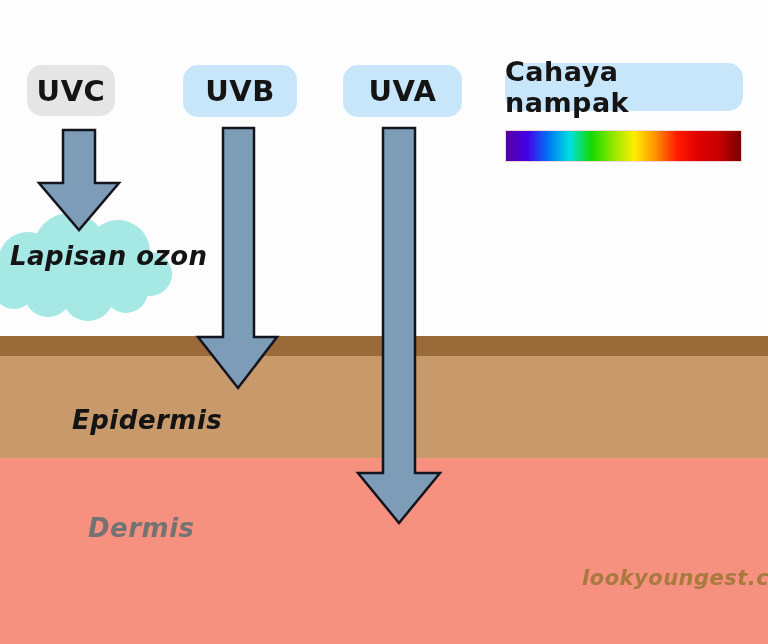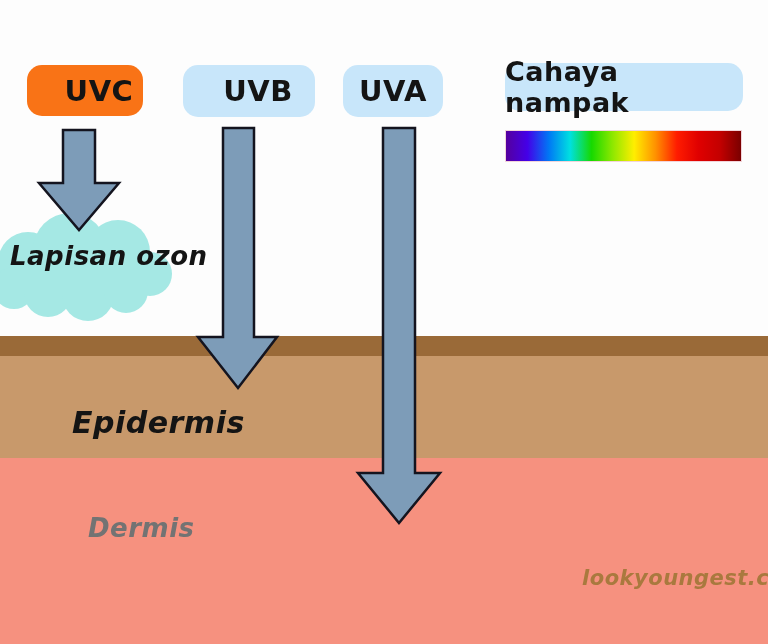--- a/index.html
+++ b/index.html
@@ -61,37 +61,37 @@
       <circle cx="126" cy="291" r="22"></circle>
       <rect x="10" y="252" width="130" height="42"></rect>
     </g>
     <g stroke-width="2.5" stroke-linejoin="miter" style="fill: rgb(125, 156, 184); stroke: rgb(20, 20, 31);">
       <polygon points="63,130 95,130 95,183 119,183 79,230 39,183 63,183"></polygon>
       <polygon points="223,128 254,128 254,337 277,337 238,388 198,337 223,337"></polygon>
       <polygon points="383,128 415,128 415,473 440,473 399,523 358,473 383,473"></polygon>
     </g>
   </svg>
 
-  <div class="label-box" style="left: 27px; top: 65px; width: 88px; height: 51px; background: #f97316; color: rgb(20, 20, 20); padding-left: 28px;">
+  <div class="label-box" style="left: 27px; top: 65px; width: 88px; height: 51px; background: #e5e5e5; color: rgb(20, 20, 20);">
     <span>UVC</span>
   </div>
-  <div class="label-box" style="left: 183px; top: 65px; width: 114px; height: 52px; background: rgb(200, 230, 250); color: rgb(20, 20, 20); padding-left: 18px;">
+  <div class="label-box" style="left: 183px; top: 65px; width: 114px; height: 52px; background: rgb(200, 230, 250); color: rgb(20, 20, 20);">
     <span>UVB</span>
   </div>
-  <div class="label-box" style="left: 343px; top: 65px; width: 100px; height: 52px; background: rgb(200, 230, 250); color: rgb(20, 20, 20); align-items: center;">
+  <div class="label-box" style="left: 343px; top: 65px; width: 119px; height: 52px; background: rgb(200, 230, 250); color: rgb(20, 20, 20); align-items: center;">
     <span>UVA</span>
   </div>
   <div class="label-box" style="left: 505px; top: 63px; width: 238px; height: 48px; font-size: 27px; background: rgb(200, 230, 250); color: rgb(20, 20, 20);">
     <span>Cahaya nampak</span>
   </div>
 
   <div class="spectrum" style="background: linear-gradient(to right, rgb(85, 0, 158), rgb(68, 0, 232), rgb(0, 119, 245), rgb(0, 224, 224), rgb(22, 217, 0), rgb(143, 232, 0), rgb(255, 238, 0), rgb(255, 145, 0), rgb(255, 28, 0), rgb(224, 0, 0), rgb(196, 0, 0), rgb(122, 0, 0));"></div>
 
   <div class="txt" style="left: 10px; top: 241px; font-size: 26px; color: rgb(20, 20, 20);">Lapisan ozon</div>
 
 
-  <div class="txt" style="left: 72px; top: 405px; font-size: 30px; color: rgb(20, 20, 20);">Epidermis</div>
+  <div class="txt" style="left: 72px; top: 405px; font-size: 26px; color: rgb(20, 20, 20);">Epidermis</div>
 
   <div class="txt" style="left: 88px; top: 513px; font-size: 26px; color: #737373;">Dermis</div>
 
   <div class="txt" style="left: 582px; top: 566px; font-size: 21px; color: rgb(169, 121, 62);">lookyoungest.com</div>
 
 </div>
 
 </body></html>

